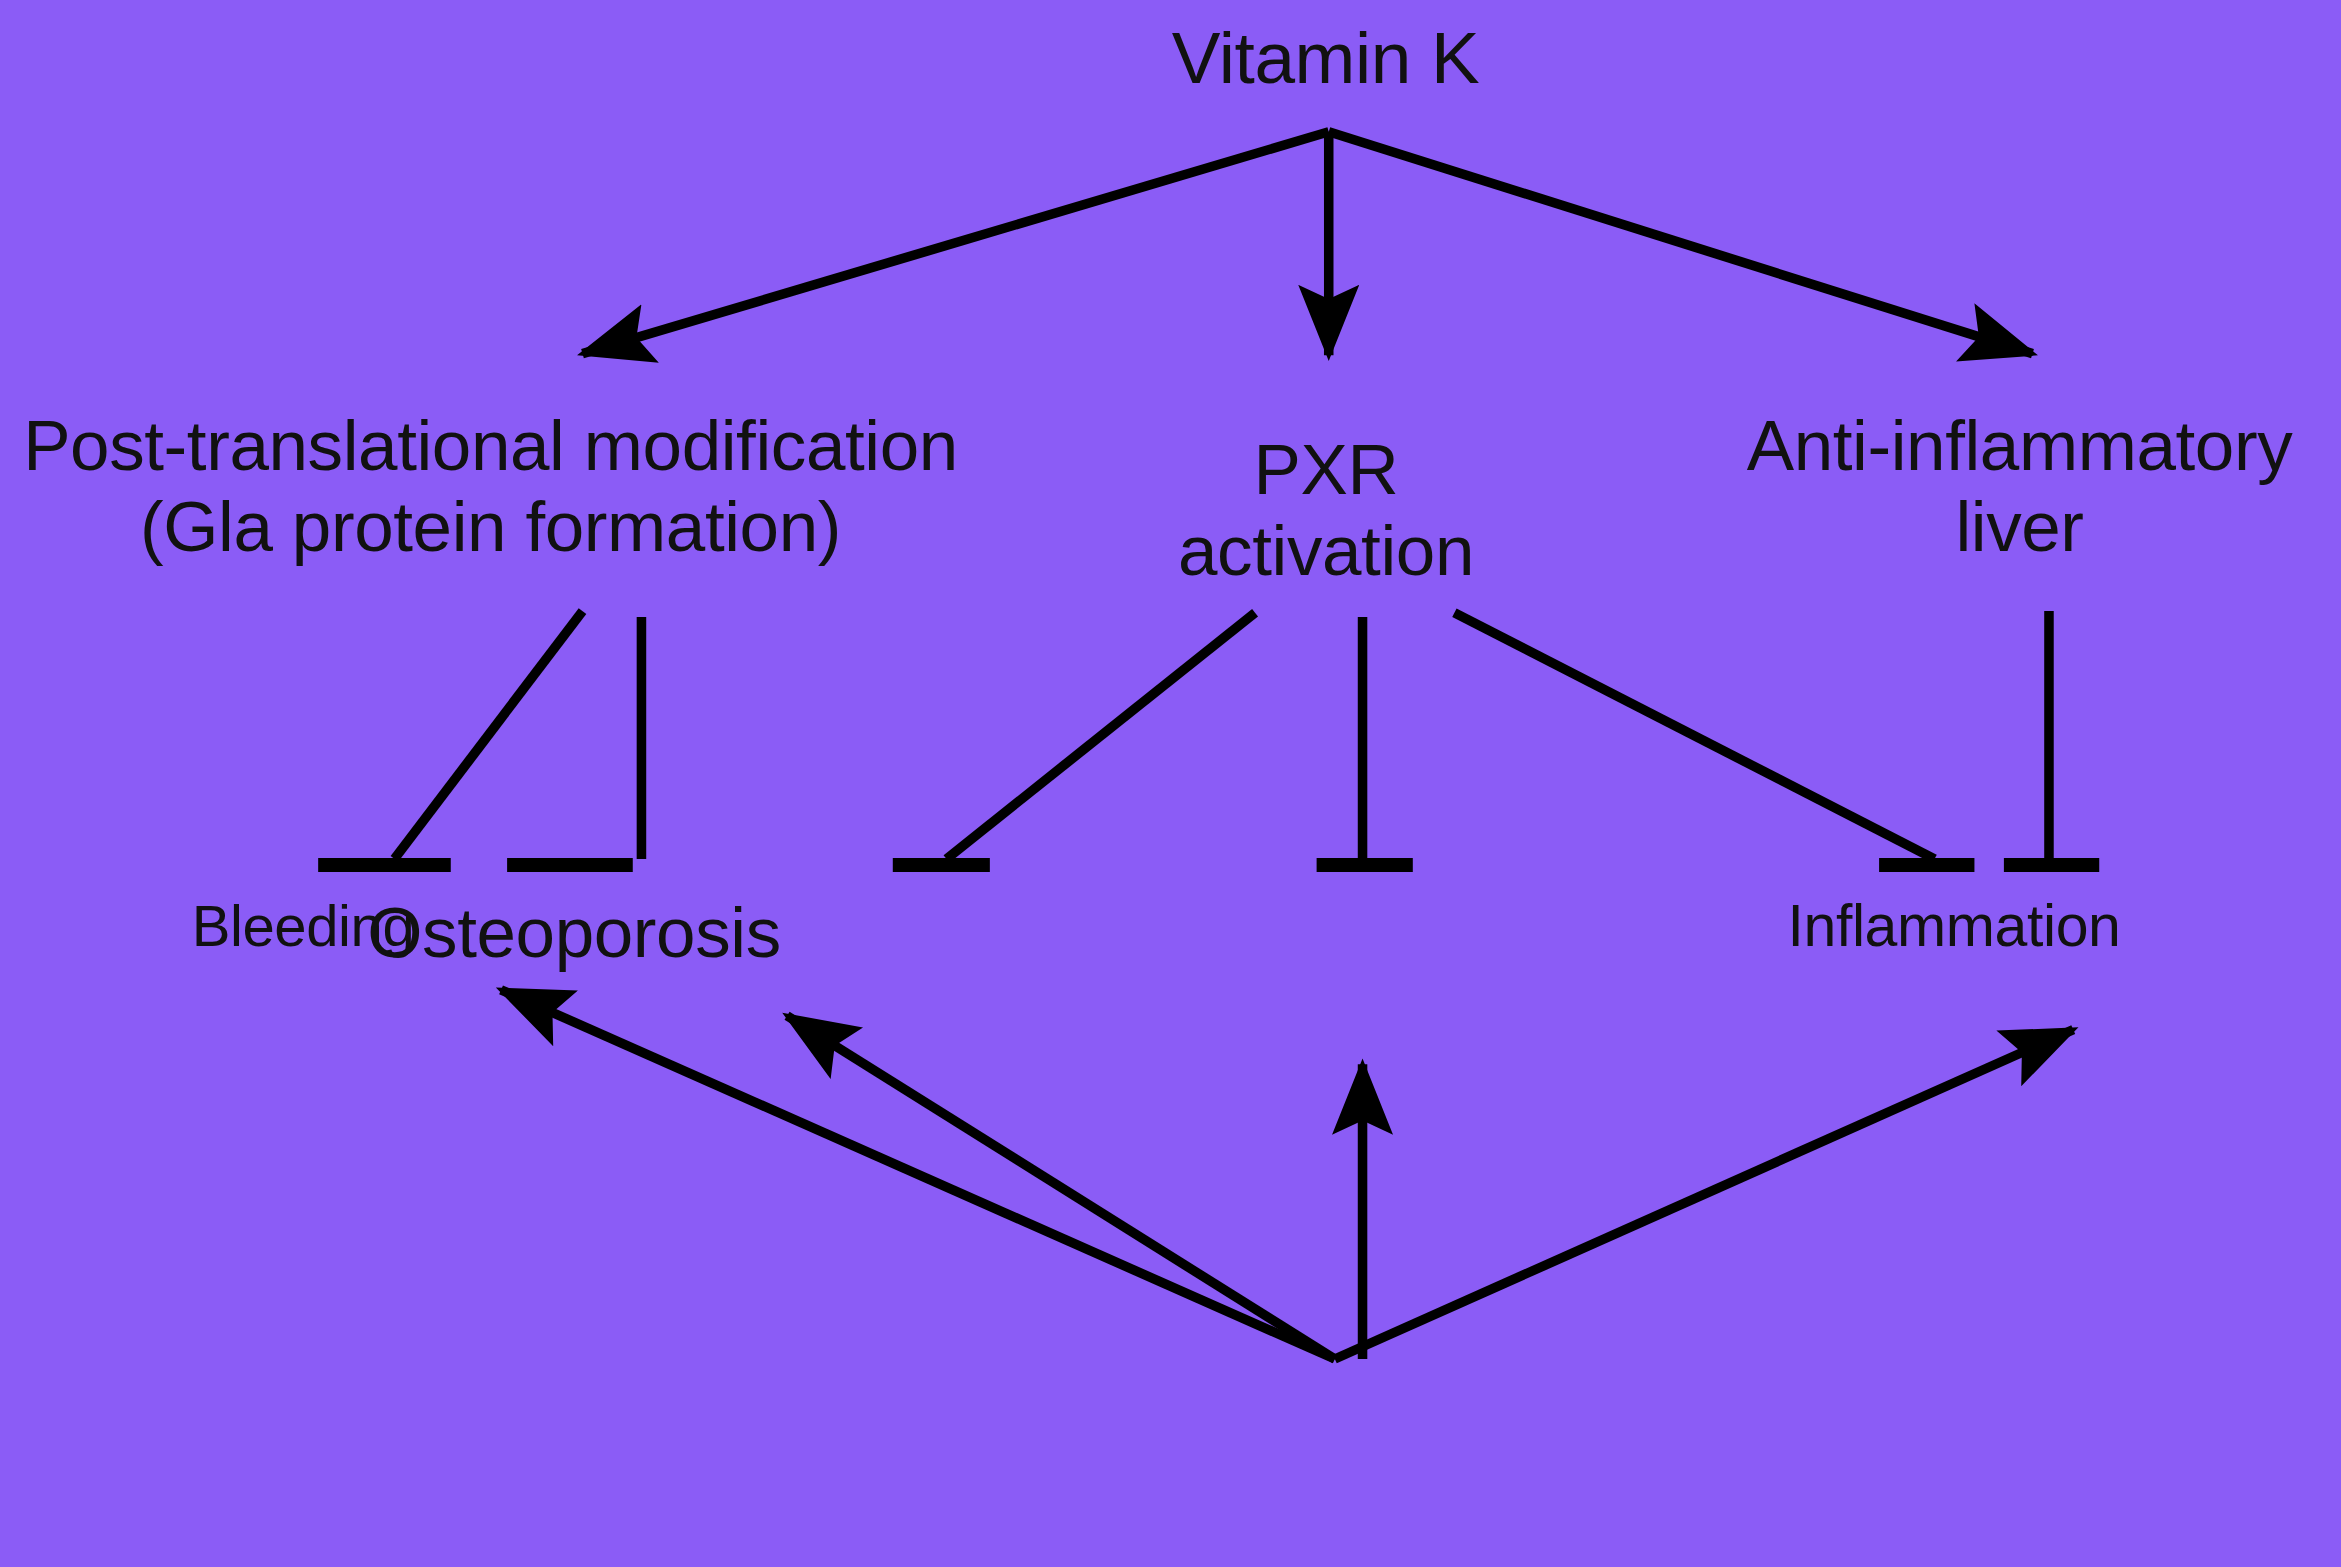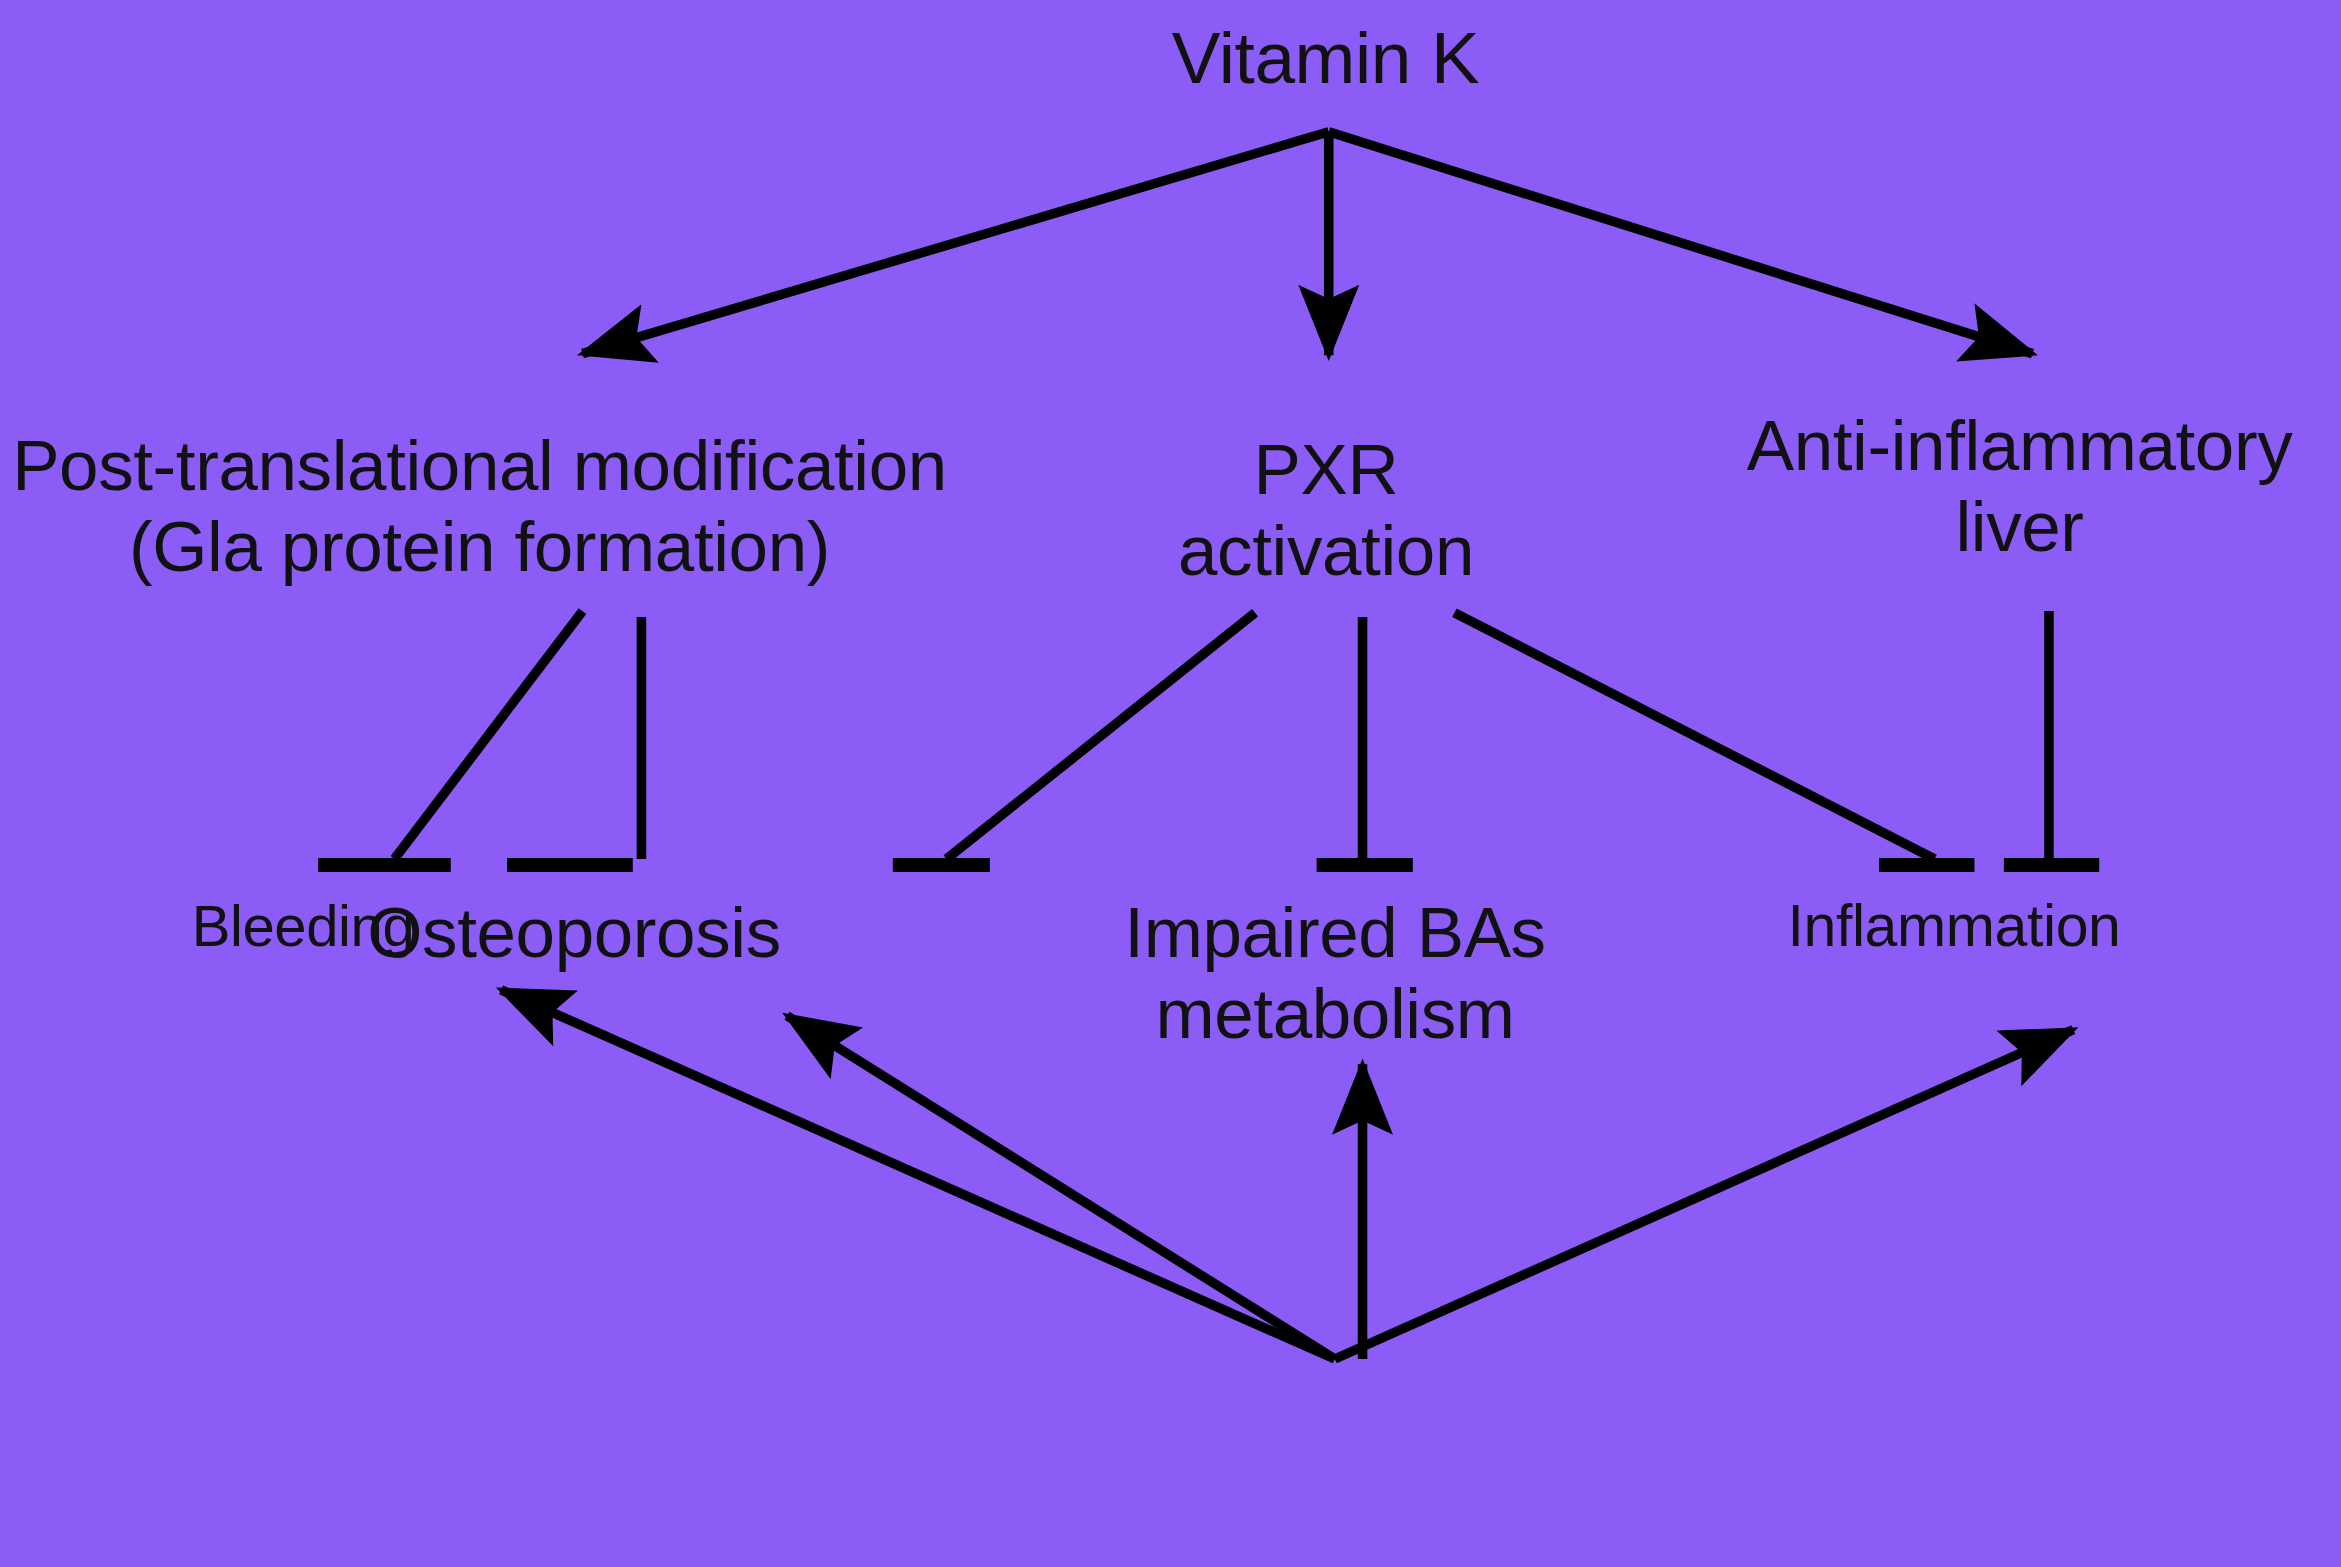--- a/index.html
+++ b/index.html
@@ -27,21 +27,21 @@
     position: absolute;
     text-align: center;
     color: #111111;
     font-family: "Liberation Sans", sans-serif;
     font-weight: 400;
     line-height: 1.14;
     white-space: pre-line;
     letter-spacing: -0.4px;
   }
   .lbl-root      { left: 979px; top: 15.6px;   width: 693px;  font-size: 73px; }
-  .lbl-ptm       { left: 7px;   top: 406px;  width: 945px; font-size: 71px; margin-top: 20px; }
+  .lbl-ptm       { left: 18px;   top: 406px;  width: 945px; font-size: 71px; }
   .lbl-pxr       { left: 1066px; top: 406px;  width: 520px;  font-size: 71px; margin-top: 24px; }
   .lbl-anti      { left: 1699px; top: 406px;  width: 641px;  font-size: 71px; }
   .lbl-bleeding  { left: 69px;   top: 893px; width: 468px;  font-size: 58px; }
   .lbl-osteo     { left: 288px;  top: 893px; width: 572px;  font-size: 71px; }
   .lbl-bas       { left: 1049px; top: 893px; width: 572px;  font-size: 71px; }
   .lbl-inflam    { left: 1720px; top: 893px; width: 468px;  font-size: 59px; }
   .lbl-complic   { left: 867px; top: 1387px; width: 953px; font-size: 71px; }
 </style>
 </head>
 <body>
@@ -114,20 +114,18 @@
   <div class="node-label lbl-pxr">PXR
 activation</div>
 
   <div class="node-label lbl-anti">Anti-inflammatory
 liver</div>
 
   <div class="node-label lbl-bleeding">Bleeding</div>
 
   <div class="node-label lbl-osteo">Osteoporosis</div>
 
-  <div class="node-label lbl-bas">Impaired BAs
-metabolism</div>
 
   <div class="node-label lbl-inflam">Inflammation</div>
 
 
 </div>
 
 
 </body></html>

